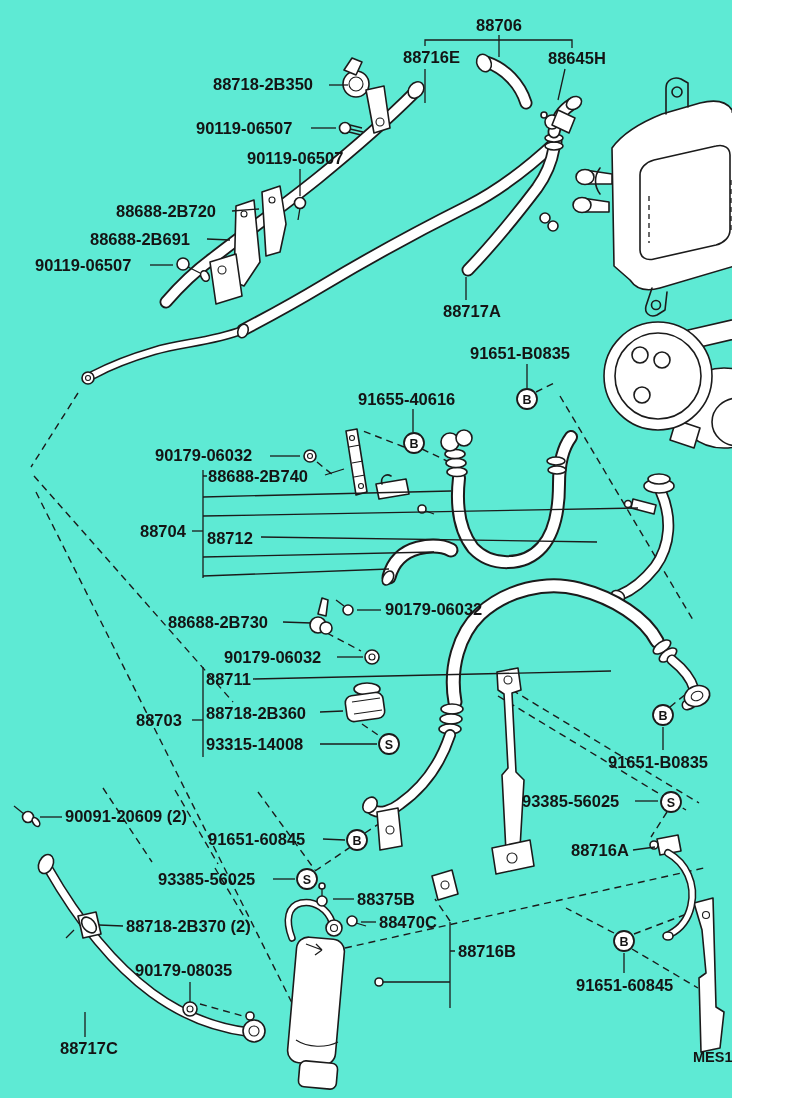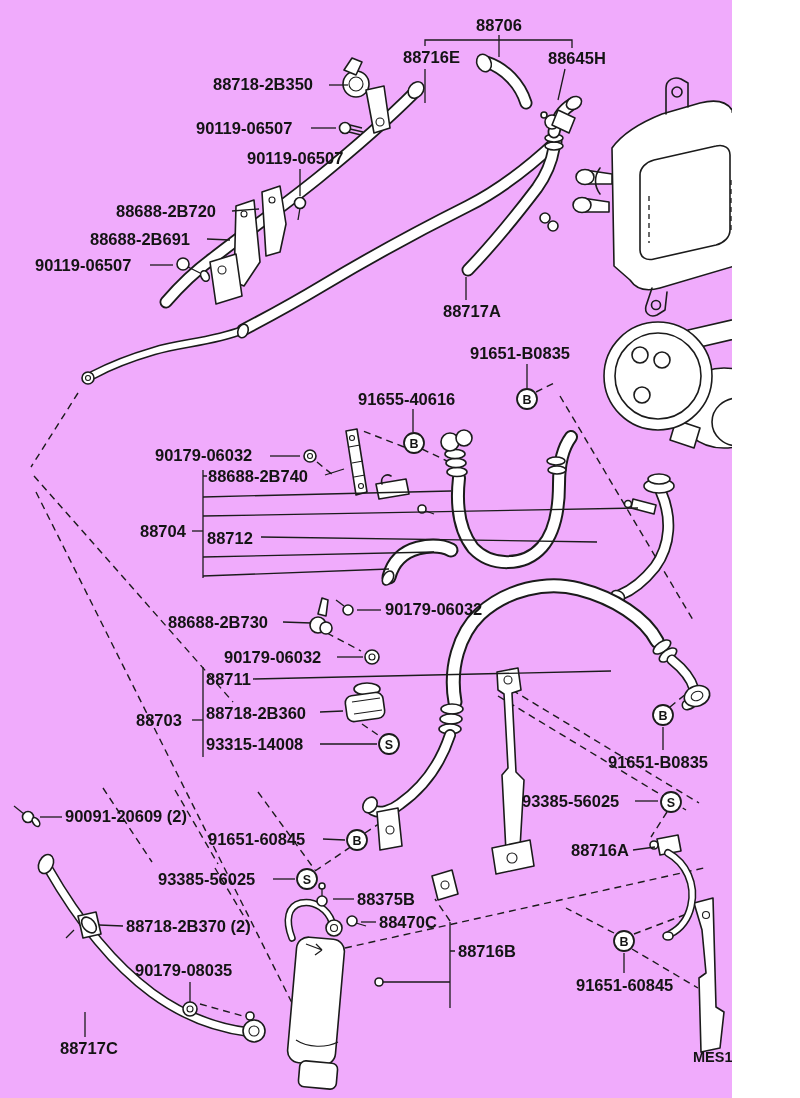--- a/index.html
+++ b/index.html
@@ -1,16 +1,16 @@
 <!DOCTYPE html>
 <html><head>
 <meta charset="utf-8">
 <style>
   html,body{margin:0;padding:0;background:#fff;}
-  .page{width:732px;height:1098px;background:#f0abfc;position:relative;overflow:hidden;}
+  .page{width:732px;height:1098px;background:#5eead4;position:relative;overflow:hidden;}
   svg{display:block;}
   svg text{font:bold 16.5px "Liberation Sans",sans-serif;fill:#141414;}
   svg text.code{font:bold 14.5px "Liberation Sans",sans-serif;}
   .ol{fill:none;stroke:#1b1b1b;stroke-width:1.6;stroke-linecap:round;stroke-linejoin:round;}
   .olf{fill:#fff;stroke:#1b1b1b;stroke-width:1.6;stroke-linejoin:round;}
   .lead{fill:none;stroke:#1b1b1b;stroke-width:1.3;}
   .dash{fill:none;stroke:#1b1b1b;stroke-width:1.4;stroke-dasharray:7 5;}
   .dash2{fill:none;stroke:#1b1b1b;stroke-width:1.3;stroke-dasharray:5 4;}
   .hB{fill:none;stroke:#1b1b1b;stroke-linecap:round;}
   .hW{fill:none;stroke:#fff;stroke-linecap:round;}

